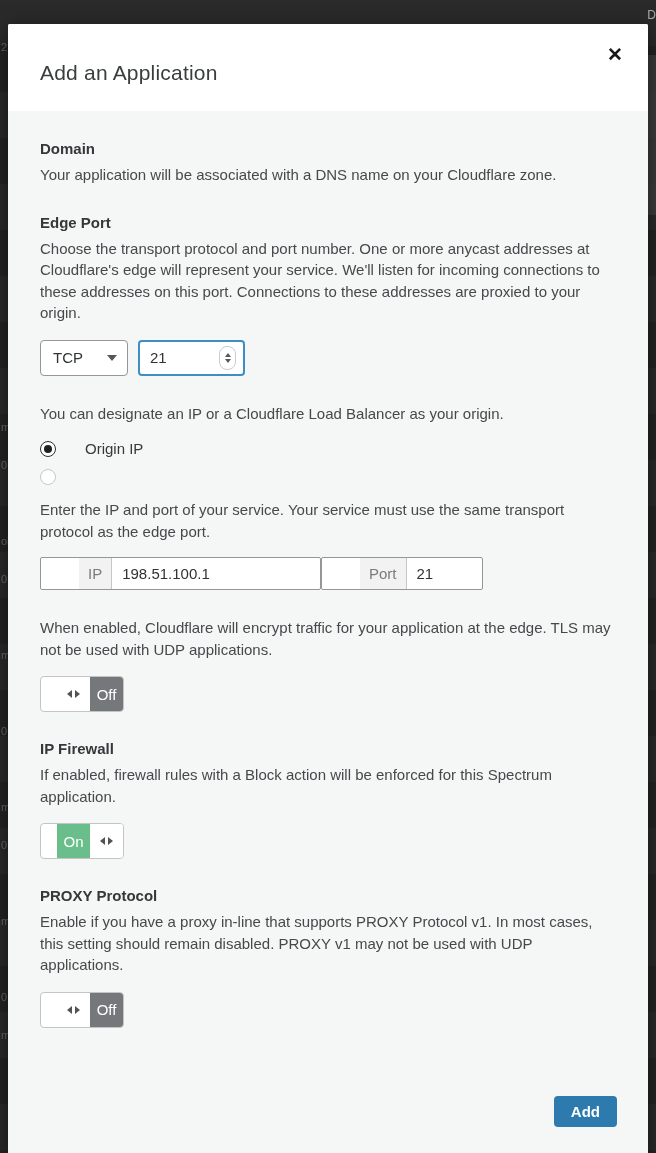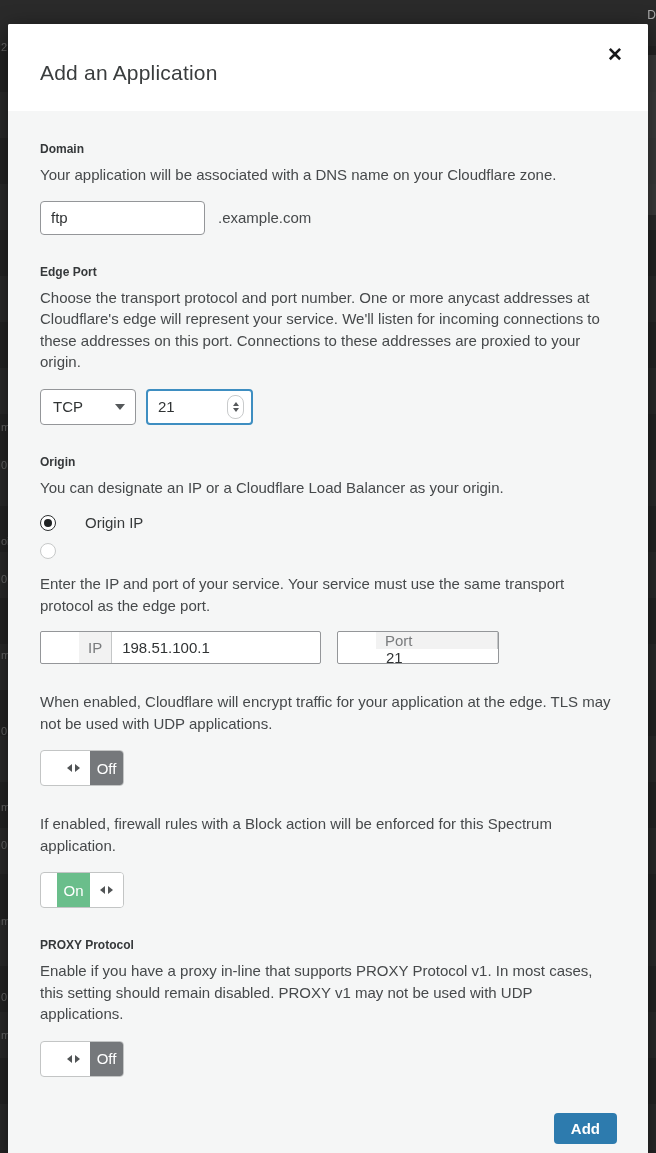--- a/index.html
+++ b/index.html
@@ -37,41 +37,41 @@
     margin:0;font-size:21px;font-weight:400;color:#3a3d3e;letter-spacing:.2px;
   }
   .close-btn{
     position:absolute;top:20px;right:22px;width:22px;height:22px;border:none;background:none;
     font-size:19px;font-weight:700;color:#17181a;cursor:pointer;line-height:22px;padding:0;
   }
   .modal-body{padding:28px 32px 0;flex:1 1 auto;}
 
   .section{margin-bottom:27px;}
   .section-label{
-    margin:0 0 5px;font-size:12px;font-weight:700;color:#35383a;line-height:20px;
+    margin:0 0 5px;font-size:15px;font-weight:700;color:#35383a;line-height:20px;
   }
   .desc{
     margin:0 0 14px;font-size:15px;color:#46494b;line-height:21.5px;max-width:575px;
   }
 
   
   .text-input{
     height:34px;border:1px solid #949699;border-radius:4px;background:#fff;
     font-size:15px;color:#303334;padding:0 10px;box-sizing:border-box;outline:none;
     font-family:inherit;
   }
   .domain-row{display:flex;align-items:center;margin-top:15px;}
   .domain-input{width:165px;}
   .zone-suffix{margin-left:13px;font-size:15px;color:#46494b;}
 
   
   .edgeport-row{display:flex;align-items:center;margin-top:16px;}
   .select-box{
     display:flex;align-items:center;justify-content:space-between;
-    width:96px;height:36px;background:#fff;border:1px solid #949699;border-radius:4px;
+    width:88px;height:36px;background:#fff;border:1px solid #949699;border-radius:4px;
     padding:0 10px 0 12px;box-sizing:border-box;cursor:pointer;
   }
   .select-value{font-size:15px;color:#303334;}
   .caret-down{
     width:0;height:0;border-left:5px solid transparent;border-right:5px solid transparent;
     border-top:6px solid #55585a;
   }
   .number-box{
     display:flex;align-items:center;justify-content:space-between;
     width:107px;height:36px;margin-left:10px;background:#fff;
@@ -115,21 +115,21 @@
   .group-prefix{
     display:flex;align-items:center;padding:0 9px;background:#f2f2f2;color:#797b7d;
     font-size:15px;border-right:1px solid #c4c6c7;
   }
   .group-input{
     border:none;outline:none;font-size:15px;color:#303334;padding:0 10px;background:transparent;
     font-family:inherit;
   }
   .ip-group{width:281px;}
   .ip-group .group-input{width:230px;}
-  .port-group{width:162px;margin-left:16px;flex-direction:column;}
+  .port-group{width:162px;margin-left:0;}
   .port-group .group-input{width:90px;}
 
   
   .toggle{
     display:flex;width:84px;height:36px;border:1px solid #c3c5c5;border-radius:4px;
     overflow:hidden;cursor:pointer;box-sizing:border-box;background:#fff;margin-top:16px;padding-left:16px;
   }
   .toggle-half{
     flex:1 1 50%;display:flex;align-items:center;justify-content:center;font-size:15px;
   }
@@ -192,24 +192,20 @@
   <div class="modal-header">
     <h1 class="modal-title">Add an Application</h1>
     <button class="close-btn">✕</button>
   </div>
 
   <div class="modal-body">
 
     <div class="section">
       <h3 class="section-label">Domain</h3>
       <p class="desc">Your application will be associated with a DNS name on your Cloudflare zone.</p>
-      <div class="domain-row">
-        <input class="text-input domain-input" type="text" value="ftp" style="">
-        <span class="zone-suffix">.example.com</span>
-      </div>
     </div>
 
     <div class="section">
       <h3 class="section-label">Edge Port</h3>
       <p class="desc">Choose the transport protocol and port number. One or more anycast addresses at Cloudflare's edge will represent your service. We'll listen for incoming connections to these addresses on this port. Connections to these addresses are proxied to your origin.</p>
       <div class="edgeport-row">
         <div class="select-box">
           <span class="select-value">TCP</span>
           <span class="caret-down"></span>
         </div>
@@ -217,21 +213,20 @@
           <input type="text" value="21" style="">
           <span class="stepper">
             <span class="up"></span>
               <span class="down"></span>
           </span>
         </div>
       </div>
     </div>
 
     <div class="section">
-      <h3 class="section-label">Origin</h3>
       <p class="desc" style="margin-bottom:12px">You can designate an IP or a Cloudflare Load Balancer as your origin.</p>
 
       <div class="radio-row">
         <span class="radio-circle">
             <span class="dot"></span>
           </span>
         <span class="radio-label">Origin IP</span>
       </div>
       <div class="radio-row disabled">
         <span class="radio-circle"></span>
@@ -258,20 +253,21 @@
           <span class="arrows">
               <span class="arrow-left"></span>
               <span class="arrow-right"></span>
             </span>
         </span>
         <span class="toggle-half gray">Off</span>
       </div>
     </div>
 
     <div class="section">
+      <h3 class="section-label">IP Firewall</h3>
       <p class="desc">If enabled, firewall rules with a Block action will be enforced for this Spectrum application.</p>
       <div class="toggle">
         <span class="toggle-half green">On</span>
         <span class="toggle-half white">
           <span class="arrows">
               <span class="arrow-left"></span>
               <span class="arrow-right"></span>
             </span>
         </span>
       </div>

